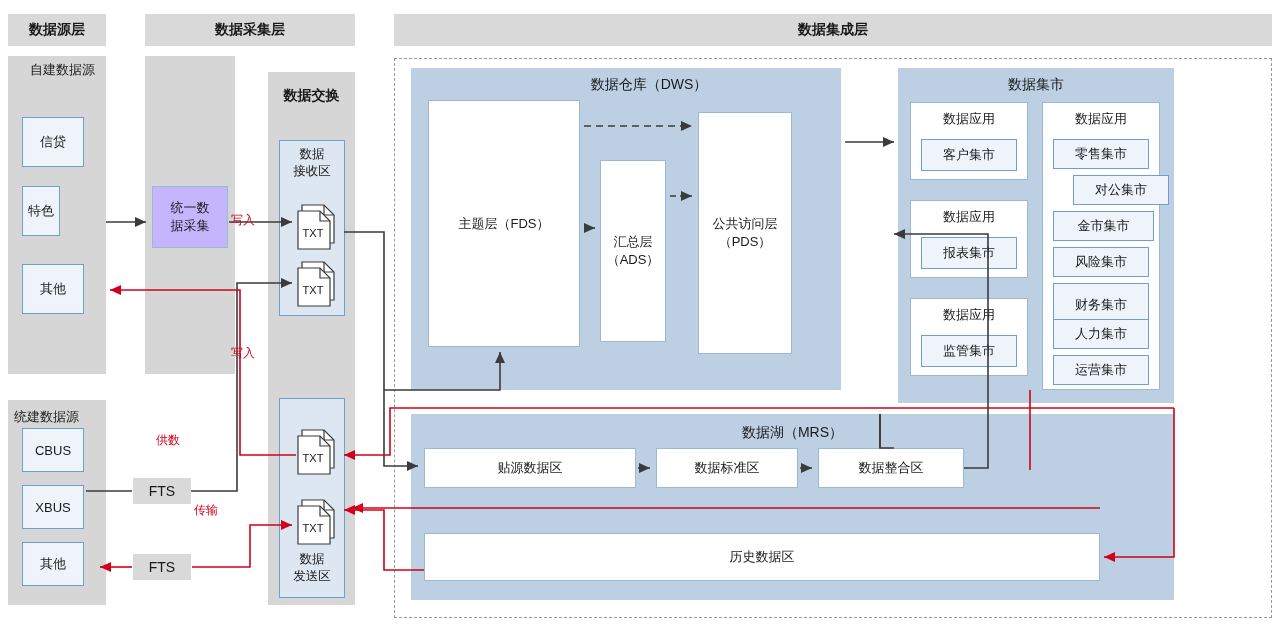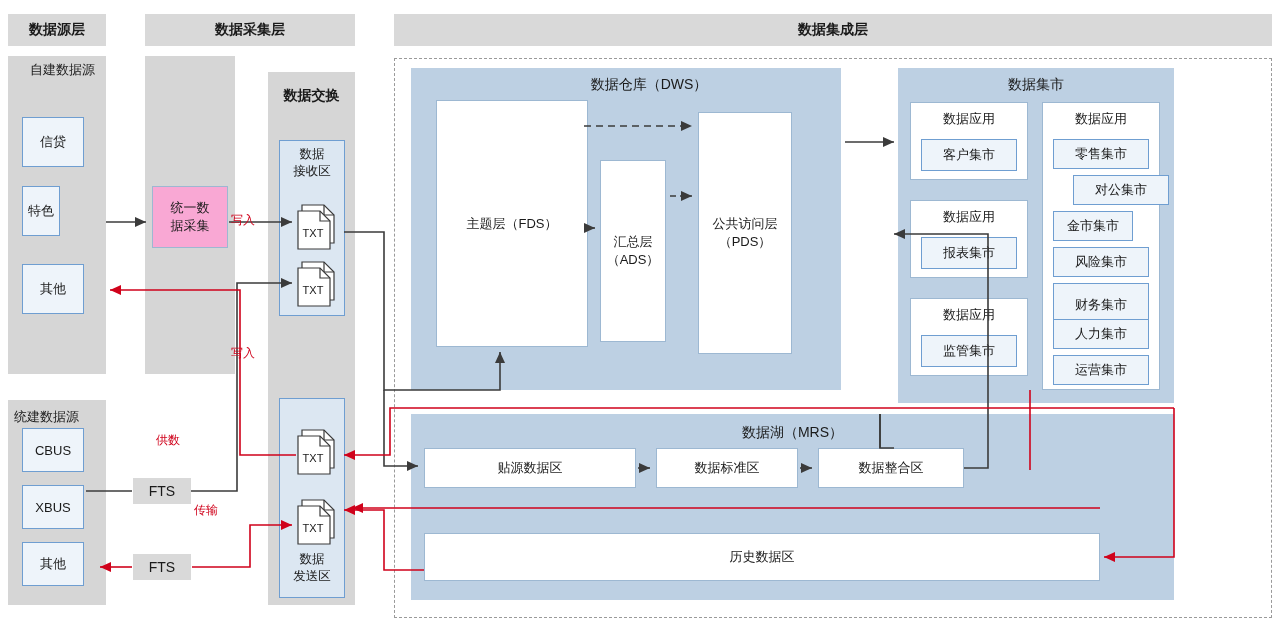--- a/index.html
+++ b/index.html
@@ -11,21 +11,21 @@
     overflow:hidden;
   }
   .abs{position:absolute;box-sizing:border-box;}
   .hdr{
     background:#d9d9d9;display:flex;align-items:center;justify-content:center;
     font-weight:bold;font-size:14px;color:#1a1a1a;
   }
   .colbg{background:#d6d6d6;}
   .panel{background:#bdd0e3;}
   .whitebox{
-    background:#f9a8d4;border:1px solid #9db8d2;
+    background:#c4b5fd;border:1px solid #9db8d2;
     display:flex;align-items:center;justify-content:center;text-align:center;
   }
   .bluebox{
     background:#eef4fa;border:1px solid #6f9ed1;
     display:flex;align-items:center;justify-content:center;text-align:center;
   }
   .greybox{
     background:#d9d9d9;border:0;
     display:flex;align-items:center;justify-content:center;text-align:center;
     font-size:14px;
@@ -112,21 +112,21 @@
 <div class="abs greybox" style="left:133px;top:554px;width:58px;height:26px;">
   <span>FTS</span>
 </div>
 
 <div class="abs dashed-area" style="left:394px;top:58px;width:878px;height:560px;"></div>
 
 <div class="abs panel" style="left:411px;top:68px;width:430px;height:322px;"></div>
 <div class="abs center-txt ttl" style="left:411px;top:72px;width:476px;height:24px;">
   <span>数据仓库（DWS）</span>
 </div>
-<div class="abs plainbox" style="left:428px;top:100px;width:152px;height:247px;margin-left:8px;">
+<div class="abs plainbox" style="left:428px;top:100px;width:152px;height:247px;">
   <span>主题层（FDS）</span>
 </div>
 <div class="abs plainbox center-txt" style="left:600px;top:160px;width:66px;height:182px;white-space:pre-line;">
   <span>汇总层
 （ADS）</span>
 </div>
 <div class="abs plainbox center-txt" style="left:698px;top:112px;width:94px;height:242px;white-space:pre-line;">
   <span>公共访问层
 （PDS）</span>
 </div>
@@ -163,21 +163,21 @@
 <div class="abs plainbox" style="left:1042px;top:102px;width:118px;height:288px;background:#ffffff;"></div>
 <div class="abs center-txt" style="left:1042px;top:106px;width:118px;height:26px;">
   <span>数据应用</span>
 </div>
 <div class="abs bluebox" style="left:1053px;top:139px;width:96px;height:30px;">
   <span>零售集市</span>
 </div>
 <div class="abs bluebox" style="left:1053px;top:175px;width:96px;height:30px;margin-left:20px;">
   <span>对公集市</span>
 </div>
-<div class="abs bluebox" style="left:1053px;top:211px;width:80px;height:30px;">
+<div class="abs bluebox" style="left:1053px;top:211px;width:101px;height:30px;">
   <span>金市集市</span>
 </div>
 <div class="abs bluebox" style="left:1053px;top:247px;width:96px;height:30px;">
   <span>风险集市</span>
 </div>
 <div class="abs bluebox" style="left:1053px;top:283px;width:96px;height:44px;">
   <span>财务集市</span>
 </div>
 <div class="abs bluebox" style="left:1053px;top:319px;width:96px;height:30px;">
   <span>人力集市</span>

